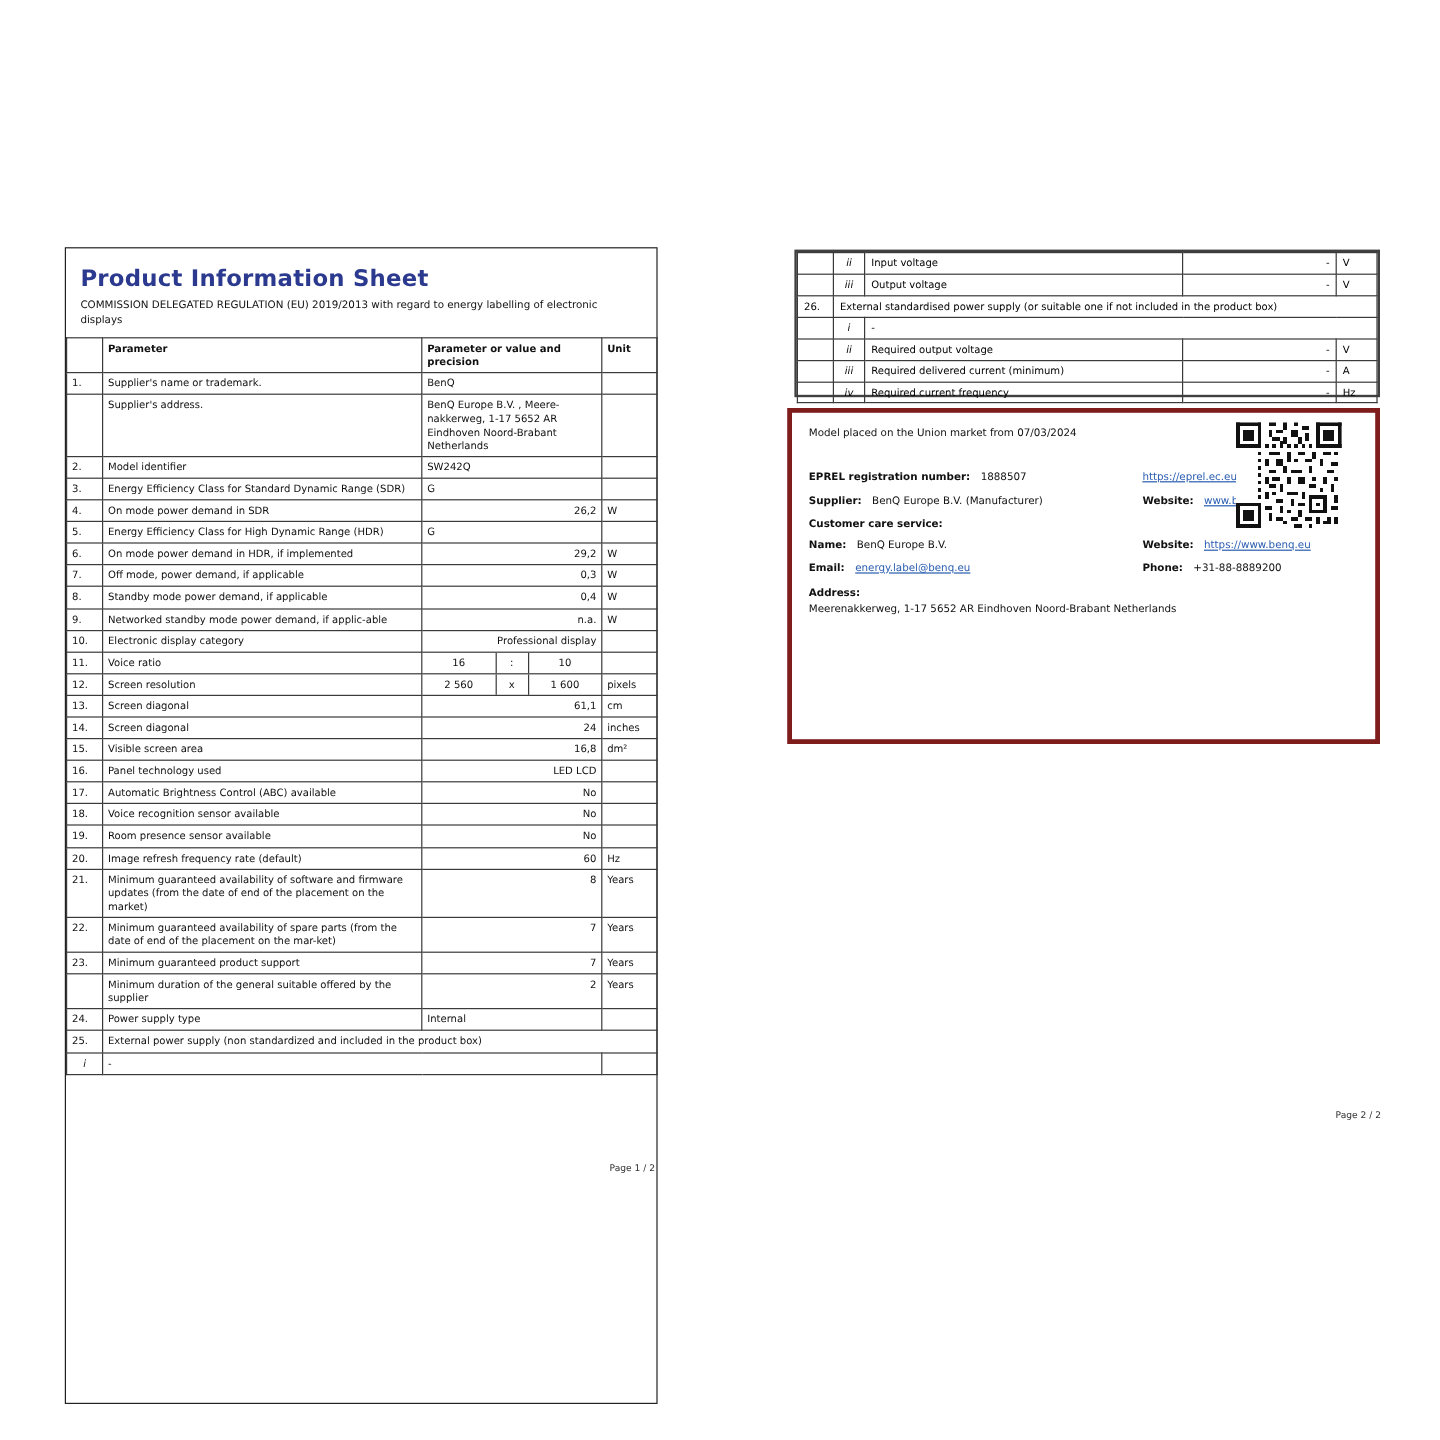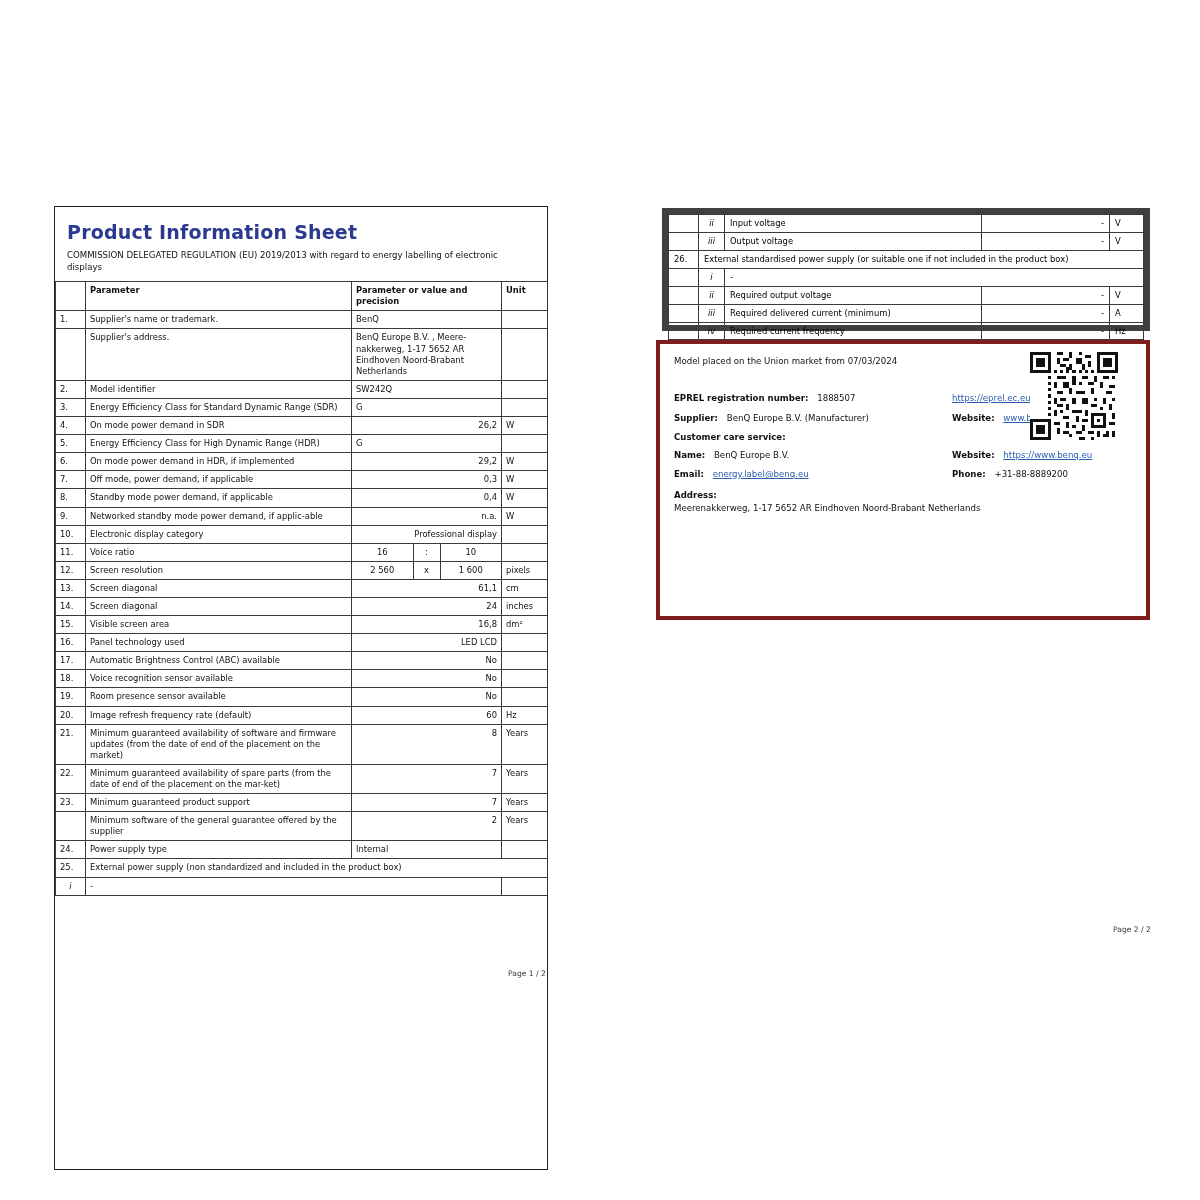--- a/index.html
+++ b/index.html
@@ -75,21 +75,21 @@
   }
   #left-foot { left: 508px; top: 969px; }
   #right-foot { left: 1113px; top: 925px; }
 
   
   #right-top {
     left: 662px;
     top: 208px;
     width: 488px;
     height: 123px;
-    border: 6px solid #404040;
+    border: 2px solid #404040;
   }
   #right-info {
     left: 656px;
     top: 340px;
     width: 494px;
     height: 280px;
     border: 4px solid #7f1d1d;
     padding: 0;
   }
   .rtable { border-collapse: collapse; width: 100%; table-layout: fixed; font-size: 8.4px;}
@@ -306,21 +306,21 @@
             <td class="unit">Years</td>
           </tr>
           <tr>
             <td class="num">23.</td>
             <td class="param">Minimum guaranteed product support</td>
             <td class="val right">7</td>
             <td class="unit">Years</td>
           </tr>
           <tr>
             <td class="num"></td>
-            <td class="param">Minimum software of the general guarantee offered by the supplier</td>
+            <td class="param">Minimum duration of the general suitable offered by the supplier</td>
             <td class="val right">2</td>
             <td class="unit">Years</td>
           </tr>
           <tr>
             <td class="num">24.</td>
             <td class="param">Power supply type</td>
             <td class="val ">Internal</td>
             <td class="unit"></td>
           </tr>
           <tr>

